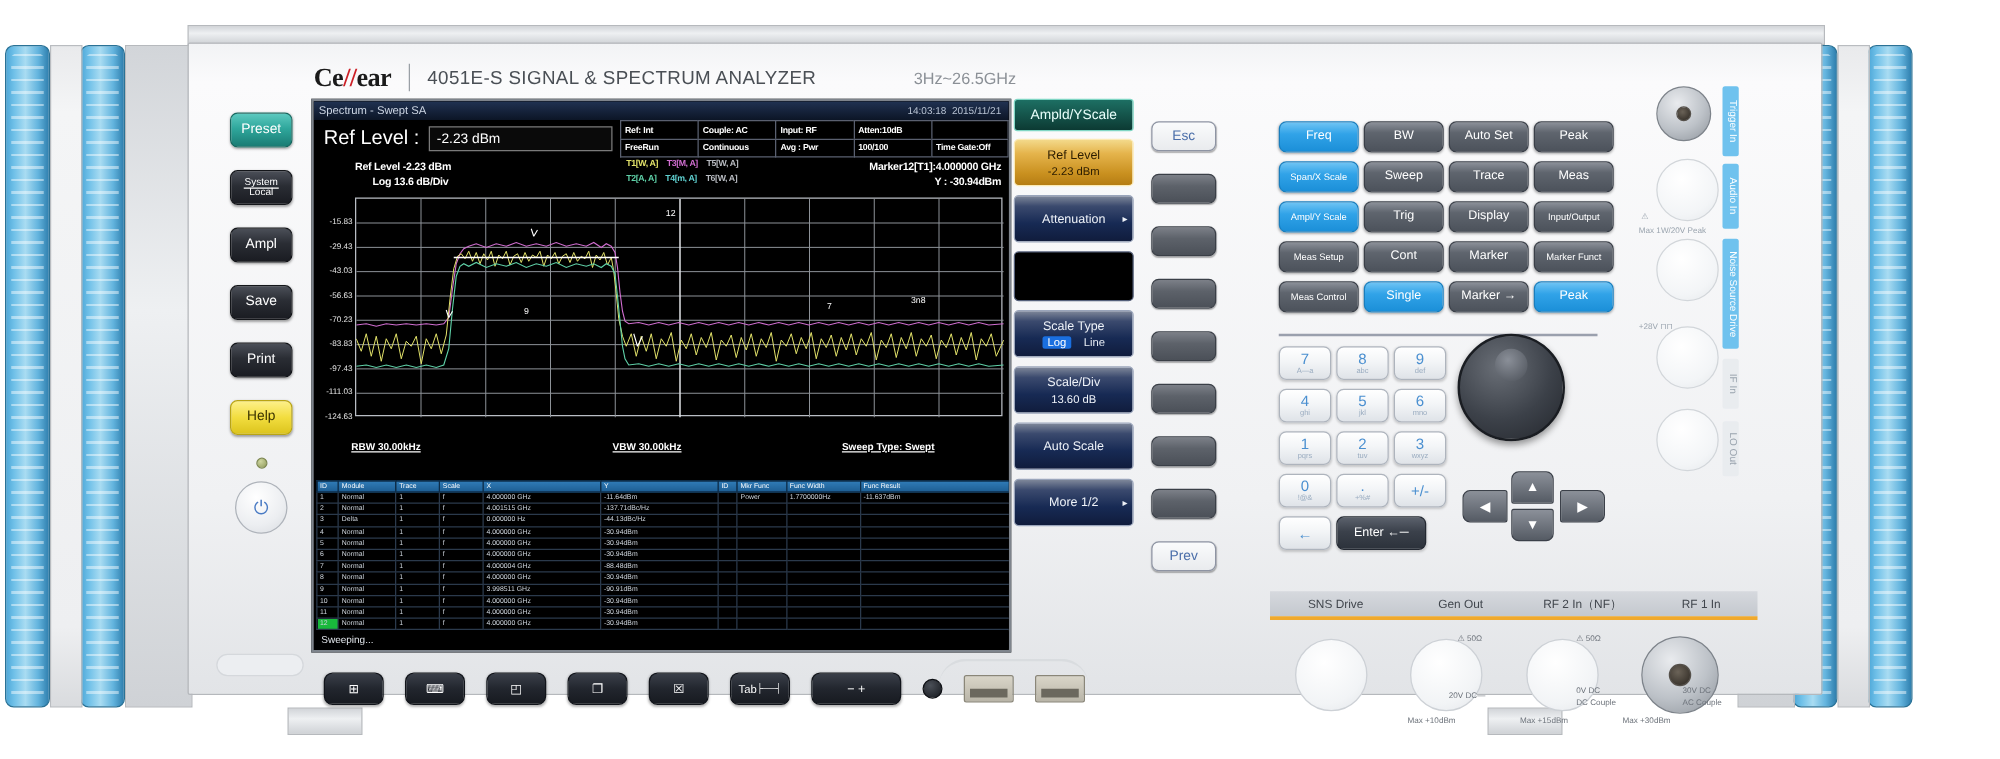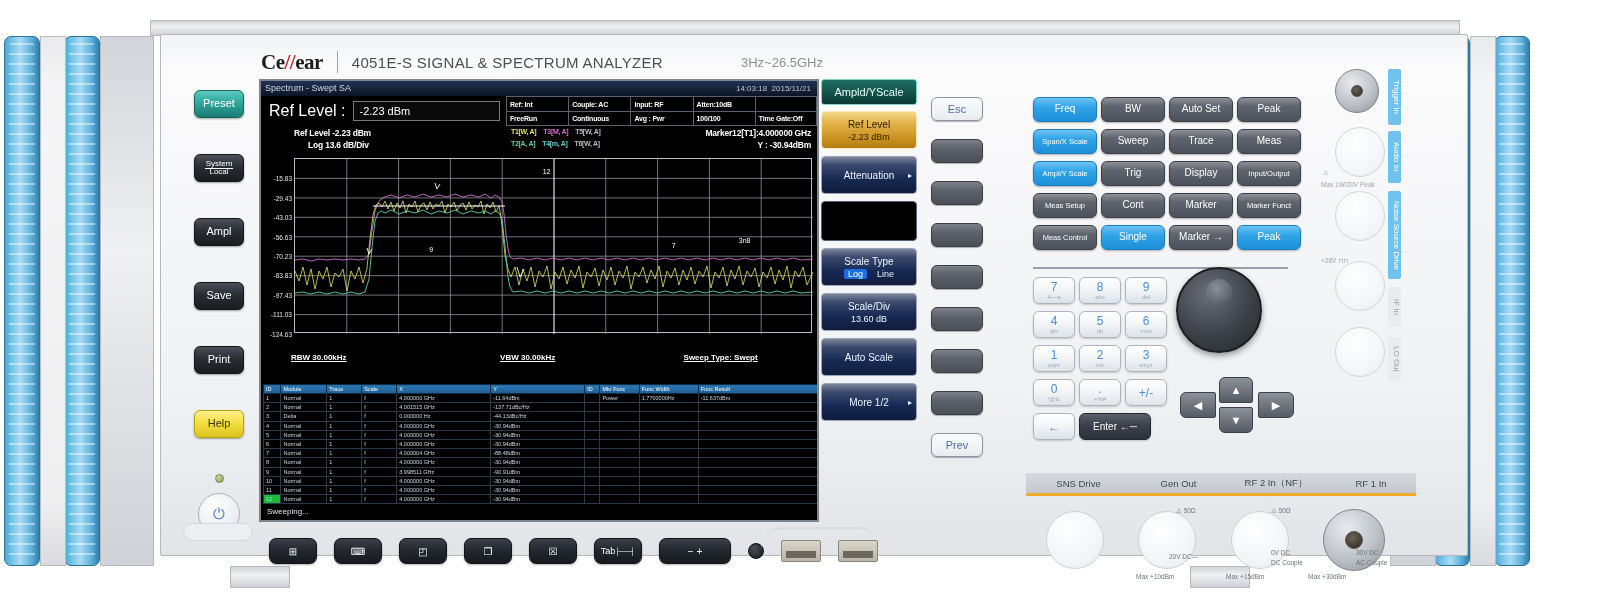--- a/index.html
+++ b/index.html
@@ -33,21 +33,21 @@
     background: linear-gradient(to bottom,#e9eaec 0%,#f4f5f6 10%,#eeeff1 88%, #d9dbde 100%);
     border: 1px solid #b9bcc0;
   }
   .rack-strip {
     position:absolute;
     background: linear-gradient(to bottom,#d2d5d9,#eef0f2 40%,#cfd2d6);
     border:1px solid #b6b9bd;
   }
   
   #panel {
-    position:absolute; left:160px; top:34px; width:1308px; height:522px;
+    position:absolute; left:150px; top:34px; width:1308px; height:522px;
     background: linear-gradient(to bottom,#f2f3f5 0%,#fbfbfc 6%,#f0f1f3 70%,#e2e4e7 100%);
     border: 1px solid #b5b8bc;
     border-radius: 2px;
   }
   
   #brandbar {
     position:absolute; left:100px; top:12px; width:760px; height:30px;
     display:flex; align-items:center;
   }
   .brand-logo {
@@ -196,21 +196,21 @@
     box-shadow: 0 1px 1px rgba(0,0,0,0.3);
   }
   .side-key.esc, .side-key.prev {
     background: linear-gradient(to bottom,#fafbfc,#e9ebee);
     border:1px solid #8e94a3; color:#4a6ea9;
     font-size:11px; text-align:center; line-height:22px;
   }
   
   #leftkeys { position:absolute; left:25px; top:55px; width:66px; height:420px; }
   .lk {
-    width:50px; height:28px; margin:0 auto 36px auto; border-radius:6px;
+    width:50px; height:28px; margin:0 auto 18px auto; border-radius:6px;
     background: linear-gradient(to bottom,#4b4f58 0%,#2a2d34 45%,#1a1c22 100%);
     border:1px solid #14161a; color:#fff; font-size:11px;
     display:flex; flex-direction:column; justify-content:center; align-items:center;
     box-shadow: 0 1px 2px rgba(0,0,0,0.35);
     line-height:1.05;
   }
   .lk.preset {
     background: linear-gradient(to bottom,#5cc9bf 0%,#2fa79c 45%,#1a7c74 100%);
     border:1px solid #17685f; color:#ffffff;
   }

